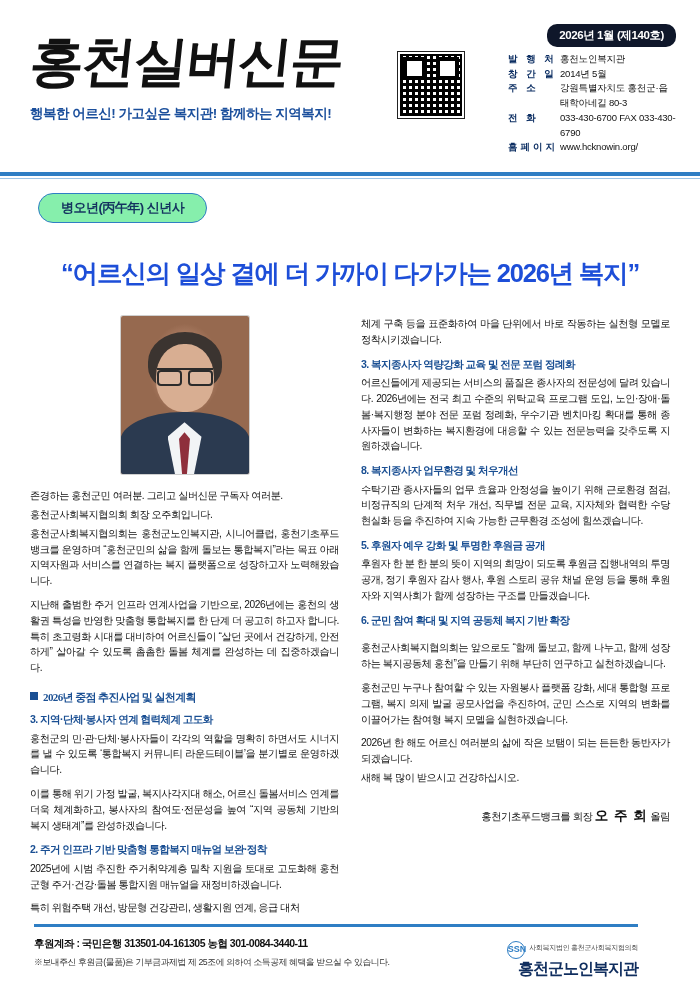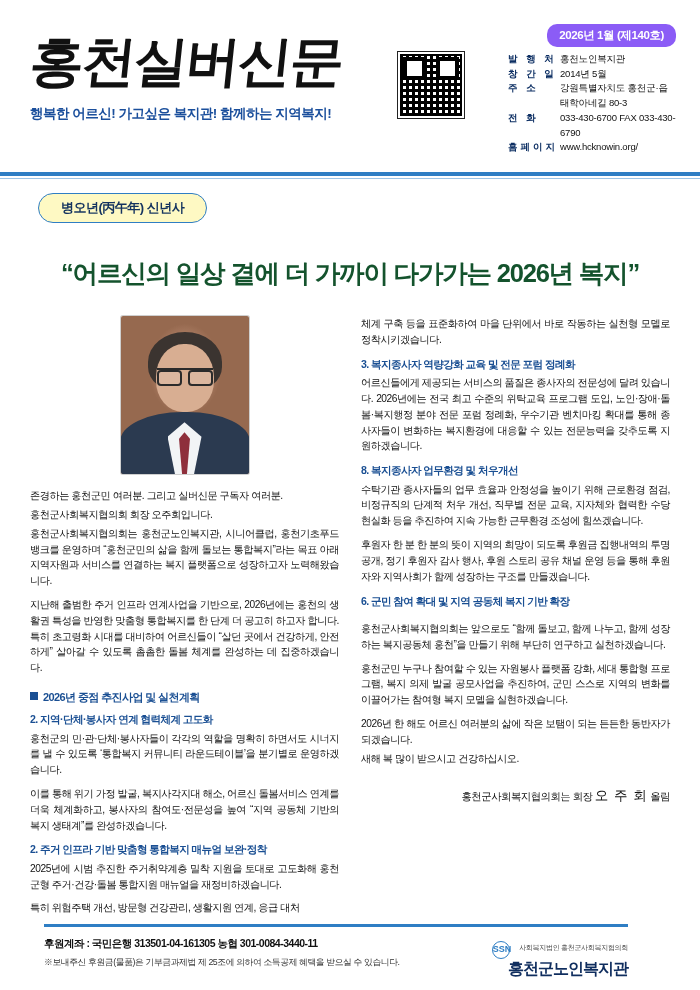--- a/index.html
+++ b/index.html
@@ -54,21 +54,21 @@
     font-weight: bold;
     color: #1b4f9c;
     letter-spacing: -0.5px;
     white-space: nowrap;
   }
 
   .issue-badge {
     position: absolute;
     right: 24px;
     top: 24px;
-    background: #8b5cf6;
+    background: #0f172a;
     color: #fff;
     font-size: 11.5px;
     font-weight: bold;
     padding: 4px 12px;
     border-radius: 10px;
     letter-spacing: -0.4px;
   }
 
   .qr {
     position: absolute;
@@ -130,29 +130,29 @@
   }
   .greeting-tag {
     display: inline-block;
     border: 1.5px solid #2f7ec4;
     border-radius: 16px;
     padding: 5px 22px;
     font-size: 13px;
     font-weight: bold;
     color: #14335f;
     letter-spacing: -0.5px;
-    background: #fef9c3;
+    background: #86efac;
   }
 
   .headline {
     margin: 34px 26px 0 26px;
     text-align: center;
     font-size: 25.5px;
     font-weight: bold;
-    color: #14532d;
+    color: #1d4ed8;
     letter-spacing: -1.2px;
     line-height: 1.3;
   }
 
   
   .columns {
     display: flex;
     gap: 22px;
     padding: 26px 30px 0 30px;
     box-sizing: border-box;
@@ -249,20 +249,21 @@
     margin: 0 0 8px 0;
   }
   p.para.tight { margin-bottom: 3px; }
 
   .sec-head {
     margin: 13px 0 5px 0;
     font-size: 11px;
     font-weight: bold;
     color: #1a4f93;
     letter-spacing: -0.6px;
+    font-family: Liberation Serif, serif;
   }
   .sec-head.boxed::before {
     content: "";
     display: inline-block;
     width: 8px; height: 8px;
     background: #1a4f93;
     margin-right: 5px;
     vertical-align: 1px;
   }
 
@@ -275,32 +276,32 @@
   }
 
   .signature {
     margin-top: 20px;
     text-align: right;
     font-size: 10.4px;
     letter-spacing: -0.5px;
   }
   .signature .name {
     font-size: 13.5px;
-    font-weight: normal;
+    font-weight: bold;
     letter-spacing: 1px;
   }
 
   
   .footer {
     position: absolute;
     left: 0;
     bottom: 0;
     width: 672px;
     box-sizing: border-box;
-    padding: 0 44px;
+    padding: 0 34px;
   }
   .footer-rule {
     height: 2.5px;
     background: #2f7ec4;
     margin-bottom: 8px;
   }
   .footer-inner {
     display: flex;
     justify-content: space-between;
     align-items: flex-start;
@@ -337,21 +338,20 @@
   .ssn-mark {
     display: inline-block;
     font-size: 9px;
     font-weight: bold;
     color: #2f7ec4;
     border: 1px solid #2f7ec4;
     border-radius: 50%;
     width: 16px; height: 16px;
     line-height: 15px;
     text-align: left;
-    margin-right: 5px;
     vertical-align: -2px;
   }
 </style>
 </head>
 <body>
 
 <div class="page">
 
   <div class="masthead">
 
@@ -410,50 +410,51 @@
         <div class="tie"></div>
       </div>
 
       <p class="para tight">존경하는 홍천군민 여러분. 그리고 실버신문 구독자 여러분.</p>
       <p class="para tight">홍천군사회복지협의회 회장 오주회입니다.</p>
       <p class="para">홍천군사회복지협의회는 홍천군노인복지관, 시니어클럽, 홍천기초푸드뱅크를 운영하며 “홍천군민의 삶을 함께 돌보는 통합복지”라는 목표 아래 지역자원과 서비스를 연결하는 복지 플랫폼으로 성장하고자 노력해왔습니다.</p>
       <p class="para">지난해 출범한 주거 인프라 연계사업을 기반으로, 2026년에는 홍천의 생활권 특성을 반영한 맞춤형 통합복지를 한 단계 더 공고히 하고자 합니다. 특히 초고령화 시대를 대비하여 어르신들이 “살던 곳에서 건강하게, 안전하게” 살아갈 수 있도록 촘촘한 돌봄 체계를 완성하는 데 집중하겠습니다.</p>
 
       <div class="sec-head boxed">2026년 중점 추진사업 및 실천계획</div>
 
-      <div class="num-head">2. 지역·단체·봉사자 연계 협력체계 고도화</div>
+      <div class="num-head">3. 지역·단체·봉사자 연계 협력체계 고도화</div>
       <p class="para">홍천군의 민·관·단체·봉사자들이 각각의 역할을 명확히 하면서도 시너지를 낼 수 있도록 ‘통합복지 커뮤니티 라운드테이블’을 분기별로 운영하겠습니다.</p>
       <p class="para">이를 통해 위기 가정 발굴, 복지사각지대 해소, 어르신 돌봄서비스 연계를 더욱 체계화하고, 봉사자의 참여도·전문성을 높여 “지역 공동체 기반의 복지 생태계”를 완성하겠습니다.</p>
 
       <div class="num-head">2. 주거 인프라 기반 맞춤형 통합복지 매뉴얼 보완·정착</div>
       <p class="para">2025년에 시범 추진한 주거취약계층 밀착 지원을 토대로 고도화해 홍천군형 주거·건강·돌봄 통합지원 매뉴얼을 재정비하겠습니다.</p>
       <p class="para">특히 위험주택 개선, 방문형 건강관리, 생활지원 연계, 응급 대처</p>
     </div>
 
     <div class="col">
 
       <p class="para">체계 구축 등을 표준화하여 마을 단위에서 바로 작동하는 실천형 모델로 정착시키겠습니다.</p>
 
       <div class="num-head">3. 복지종사자 역량강화 교육 및 전문 포럼 정례화</div>
       <p class="para">어르신들에게 제공되는 서비스의 품질은 종사자의 전문성에 달려 있습니다. 2026년에는 전국 최고 수준의 위탁교육 프로그램 도입, 노인·장애·돌봄·복지행정 분야 전문 포럼 정례화, 우수기관 벤치마킹 확대를 통해 종사자들이 변화하는 복지환경에 대응할 수 있는 전문능력을 갖추도록 지원하겠습니다.</p>
 
       <div class="num-head">8. 복지종사자 업무환경 및 처우개선</div>
       <p class="para">수탁기관 종사자들의 업무 효율과 안정성을 높이기 위해 근로환경 점검, 비정규직의 단계적 처우 개선, 직무별 전문 교육, 지자체와 협력한 수당 현실화 등을 추진하여 지속 가능한 근무환경 조성에 힘쓰겠습니다.</p>
 
+      <div class="num-head">5. 후원자 예우 강화 및 투명한 후원금 공개</div>
       <p class="para">후원자 한 분 한 분의 뜻이 지역의 희망이 되도록 후원금 집행내역의 투명 공개, 정기 후원자 감사 행사, 후원 스토리 공유 채널 운영 등을 통해 후원자와 지역사회가 함께 성장하는 구조를 만들겠습니다.</p>
 
       <div class="num-head">6. 군민 참여 확대 및 지역 공동체 복지 기반 확장</div>
       <p class="para" style="margin-top:12px">홍천군사회복지협의회는 앞으로도 “함께 돌보고, 함께 나누고, 함께 성장하는 복지공동체 홍천”을 만들기 위해 부단히 연구하고 실천하겠습니다.</p>
 
       <p class="para">홍천군민 누구나 참여할 수 있는 자원봉사 플랫폼 강화, 세대 통합형 프로그램, 복지 의제 발굴 공모사업을 추진하여, 군민 스스로 지역의 변화를 이끌어가는 참여형 복지 모델을 실현하겠습니다.</p>
       <p class="para tight">2026년 한 해도 어르신 여러분의 삶에 작은 보탬이 되는 든든한 동반자가 되겠습니다.</p>
       <p class="para">새해 복 많이 받으시고 건강하십시오.</p>
 
       <div class="signature">
-        <span>홍천군사회복지협의회는 회장</span>
+        <span>홍천기초푸드뱅크를 회장</span>
         <span class="name">오 주 회</span>
         <span>올림</span>
       </div>
     </div>
   </div>
 
   <div class="footer">
     <div class="footer-rule"></div>
     <div class="footer-inner">
       <div class="footer-left">

